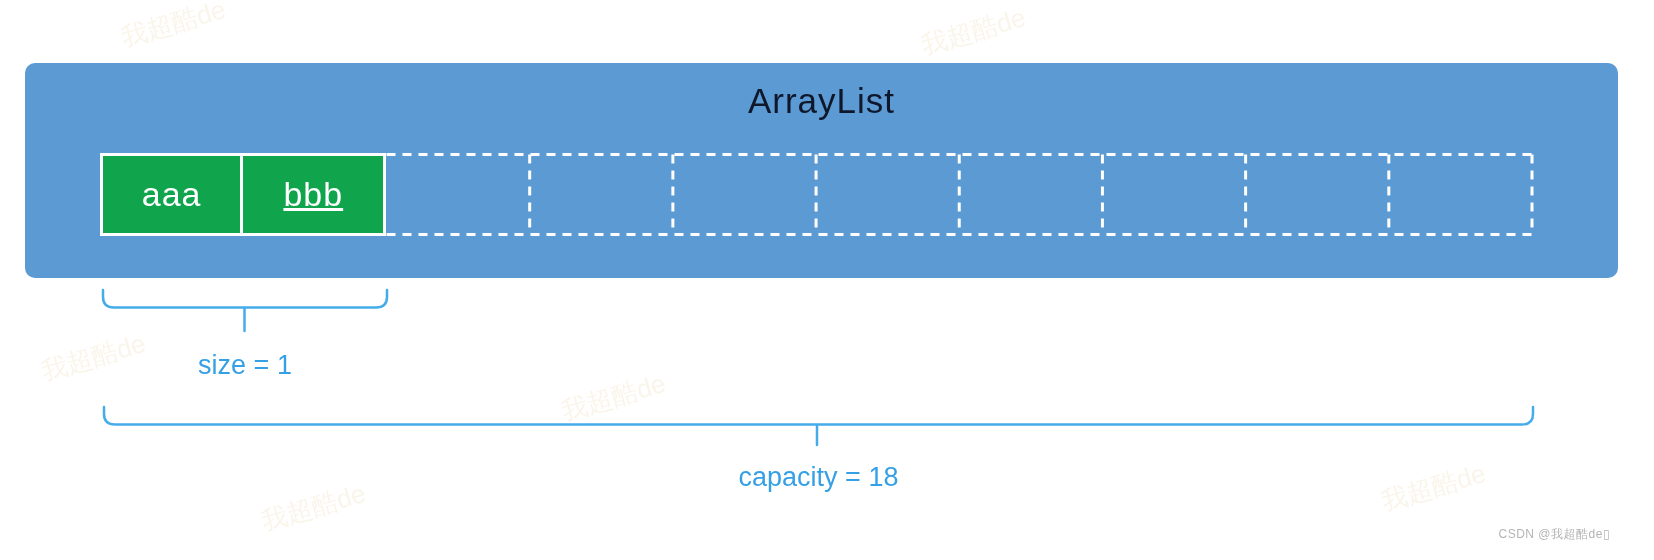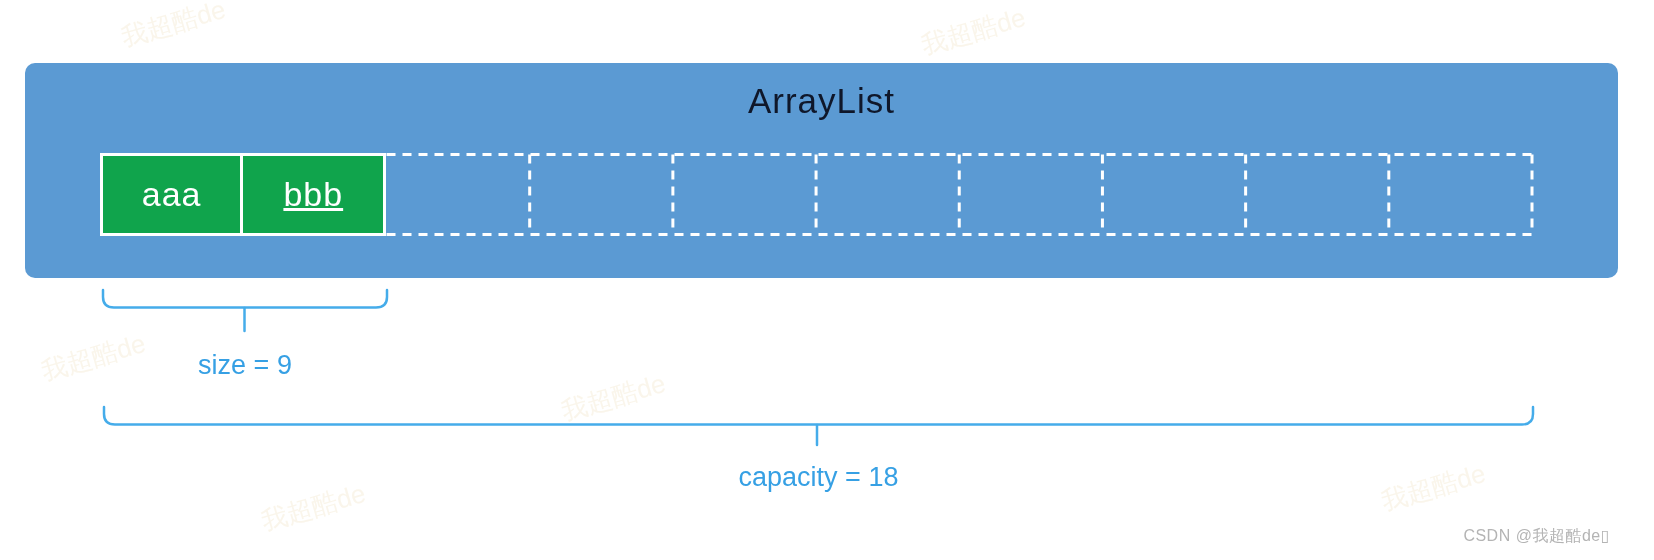--- a/index.html
+++ b/index.html
@@ -31,21 +31,21 @@
   .cell + .cell{border-left:none;text-decoration:underline;}
   .overlay{
     position:absolute;left:0;top:0;width:1654px;height:560px;pointer-events:none;
   }
   .annotation{
     position:absolute;text-align:center;color:#36a0e4;font-size:27px;font-weight:300;
   }
   .size-label{left:103px;top:350px;width:284px;}
   .capacity-label{left:104px;top:462px;width:1429px;}
   .csdn{
-    position:absolute;right:44px;top:526px;color:#b4b4b4;font-size:16px;letter-spacing:.5px;margin-left:44px;
+    position:absolute;right:44px;top:526px;color:#b4b4b4;font-size:12px;letter-spacing:.5px;margin-left:44px;
   }
 </style>
 </head>
 <body>
 
 <div class="stage">
 
   <span class="bgwm" style="left:120px;top:6px;">我超酷de</span>
   <span class="bgwm" style="left:920px;top:14px;">我超酷de</span>
   <span class="bgwm" style="left:40px;top:340px;">我超酷de</span>
@@ -80,18 +80,18 @@
       <path d="M103,290 L103,297 Q103,307.5 114,307.5 L376,307.5 Q387,307.5 387,297 L387,290"></path>
       <path d="M244.5,308 Q244.5,316 244.5,321 L244.5,331"></path>
     </g>
 
     <g stroke="#45acea" stroke-width="2.5" fill="none" stroke-linecap="round">
       <path d="M104,407 L104,414 Q104,424.5 115,424.5 L1522,424.5 Q1533,424.5 1533,414 L1533,407"></path>
       <path d="M817,425 Q817,433 817,438 L817,445"></path>
     </g>
   </svg>
 
-  <div class="annotation size-label">size = 9</div>
+  <div class="annotation size-label">size = 1</div>
   <div class="annotation capacity-label">capacity = 18</div>
 
   <div class="csdn">CSDN @我超酷de▯</div>
 
 </div>
 
 </body></html>

